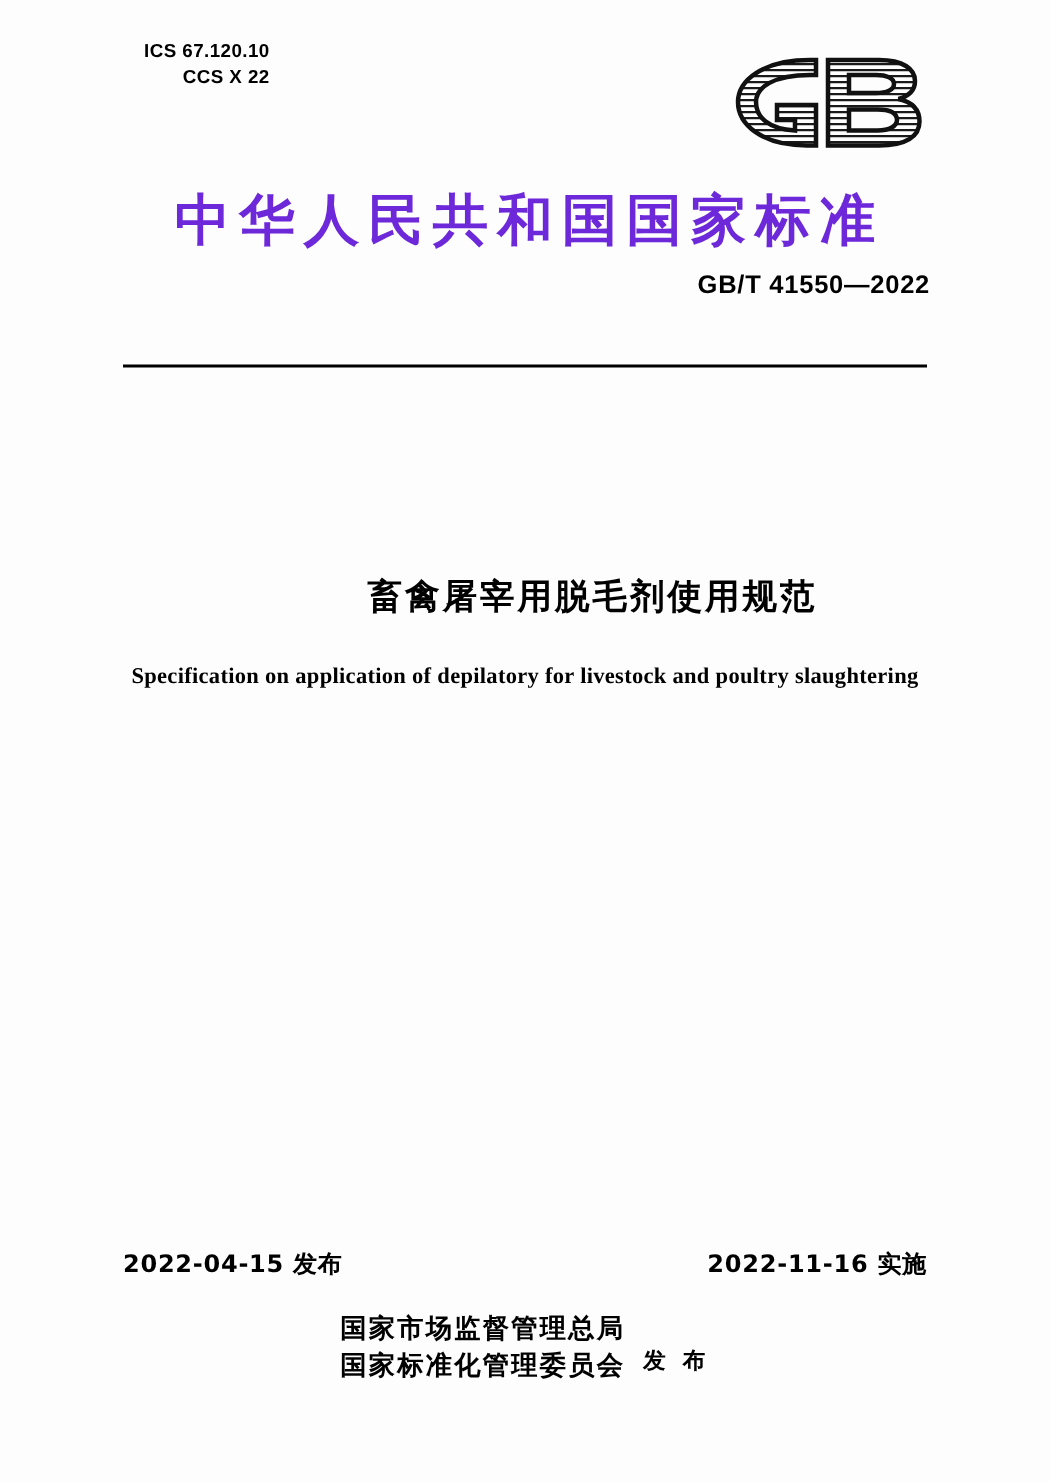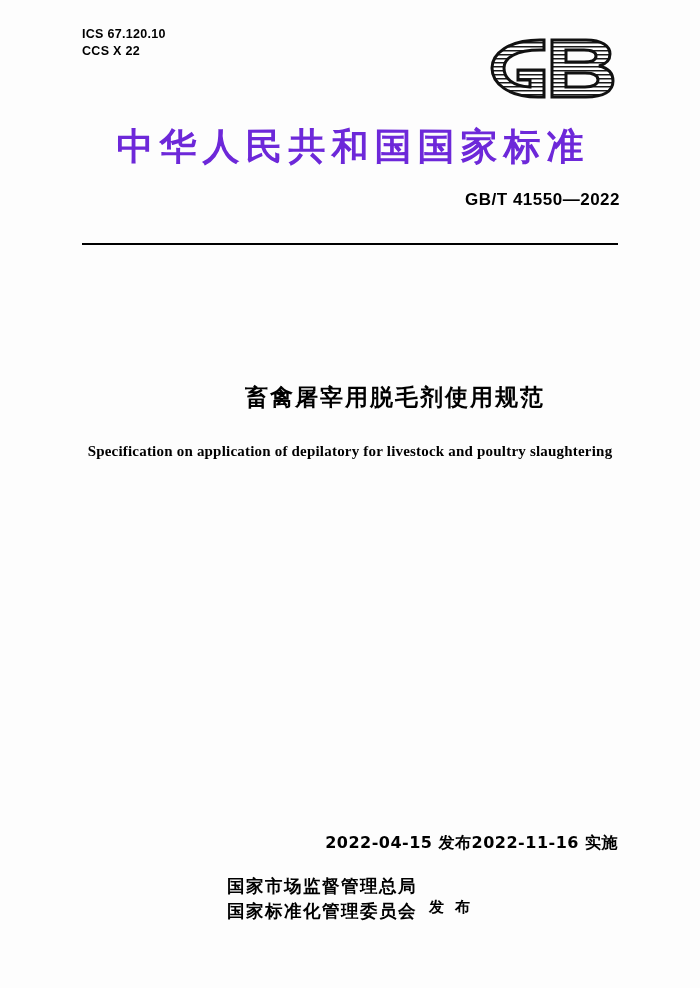--- a/index.html
+++ b/index.html
@@ -20,23 +20,24 @@
     position: absolute;
     left: 0; top: 0;
     width: 700px;
     height: 988px;
     background: #fdfdfd;
   }
 
   
   .codes {
     position: absolute;
-    left: 82px;
+    left: 96px;
     top: 26px;
     line-height: 1.35;
+    text-align: right;
   }
   .code-line {
     font-family: "Liberation Sans", sans-serif;
     font-weight: bold;
     font-size: 12.5px;
     letter-spacing: 0.3px;
     white-space: nowrap;
   }
 
   
@@ -60,21 +61,21 @@
     font-weight: bold;
     font-size: 37px;
     letter-spacing: 6px;
     text-indent: 6px;
     color: #6d28d9;
   }
 
   .std-number {
     position: absolute;
     right: 80px;
-    top: 190px;
+    top: 180px;
     font-family: "Liberation Sans", sans-serif;
     font-weight: bold;
     font-size: 17px;
     letter-spacing: 0.5px;
     text-align: center;
   }
 
   .rule {
     position: absolute;
     left: 82px;
@@ -110,21 +111,21 @@
     letter-spacing: 0.2px;
   }
 
   
   .date-row {
     position: absolute;
     left: 82px;
     top: 833px;
     width: 536px;
     display: flex;
-    justify-content: flex-end;
+    justify-content: space-between;
     align-items: baseline;
   }
   .date-text {
     font-family: "DejaVu Sans", sans-serif;
     font-weight: bold;
     font-size: 16px;
     letter-spacing: 0.5px;
   }
 
   

